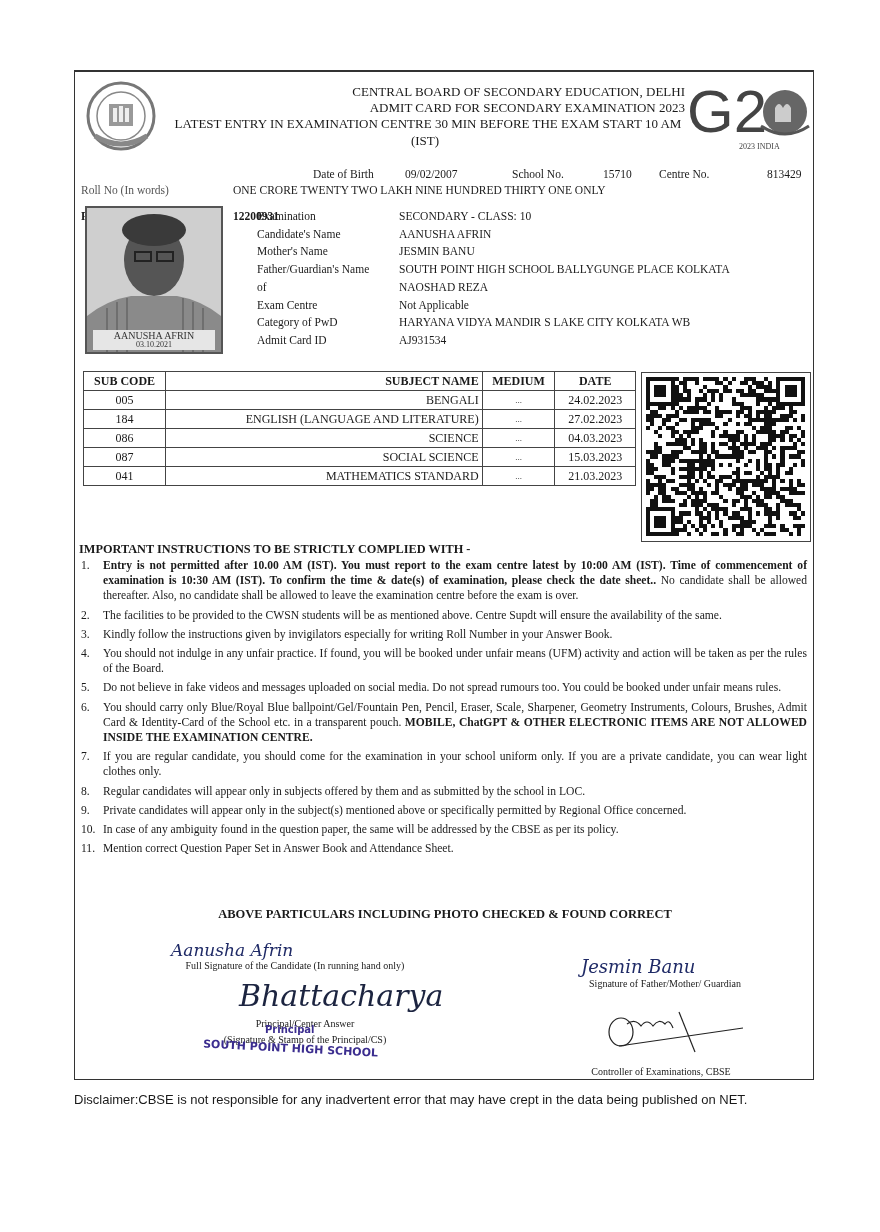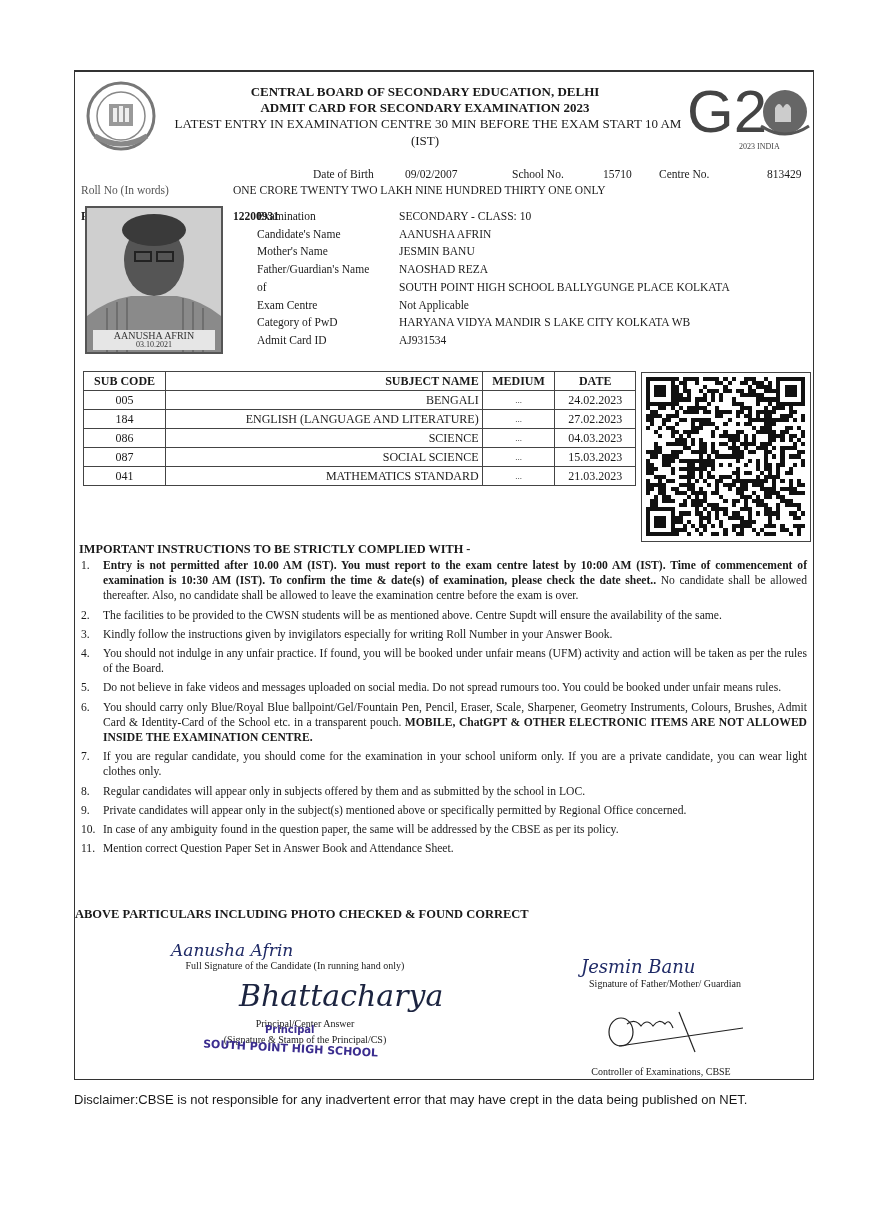--- a/index.html
+++ b/index.html
@@ -4,21 +4,21 @@
   <style>
     html, body { margin: 0; padding: 0; background: #ffffff; }
     body { width: 880px; height: 1232px; position: relative; overflow: hidden;
       font-family: "Liberation Serif", "DejaVu Serif", serif; color: #1a1a1a; }
     .card { position: absolute; left: 74px; top: 70px; width: 740px; height: 1010px;
       border: 1.5px solid #333; border-top-width: 2px; box-sizing: border-box; }
     .abs { position: absolute; }
     .logo-cbse { left: 8px; top: 6px; width: 76px; height: 76px; }
     .logo-g20 { left: 612px; top: 6px; width: 125px; height: 80px; }
     .hdr { left: 90px; width: 520px; text-align: center; font-size: 13px; line-height: 16px; }
-    .hdr.b { font-weight: bold; }
+    .hdr.b { font-weight: normal; text-align: right; }
     .row-lbl { font-size: 11.5px; }
     .val { font-size: 11.5px; }
     .photo { left: 10px; top: 134px; width: 138px; height: 148px; border: 2px solid #555;
       background: #c9c9c9; overflow: hidden; box-sizing: border-box; }
     .photo-caption { position: absolute; left: 6px; right: 6px; bottom: 2px; background: #e6e6e6;
       text-align: center; font-size: 10px; line-height: 9px; color: #333; padding: 1px 0; }
     .photo-caption .date { font-size: 8px; }
     .det-lbl { left: 182px; font-size: 11.5px; line-height: 17.7px; }
     .det-val { left: 324px; font-size: 11.5px; line-height: 17.7px; }
     table.subj { position: absolute; left: 8px; top: 299px; border-collapse: collapse;
@@ -29,21 +29,21 @@
     .c-name { width: 314px; text-align: right; }
     .c-med { width: 66px; text-align: center; font-size: 9px; }
     .c-date { width: 74px; text-align: center; }
     .qr { left: 566px; top: 300px; width: 170px; height: 170px; border: 1.5px solid #444; box-sizing: border-box; }
     .instr-title { left: 4px; top: 470px; font-size: 12.3px; font-weight: bold; }
     ol.instr { position: absolute; left: 4px; top: 486px; width: 728px; margin: 0; padding: 0;
       list-style: none; font-size: 11.6px; line-height: 15.2px; }
     ol.instr li { position: relative; padding-left: 24px; margin-bottom: 4px; text-align: justify; }
     ol.instr li .num { position: absolute; left: 2px; top: 0; }
     .bold { font-weight: bold; margin-top: 42px; }
-    .checked { left: 0; width: 740px; top: 835px; font-size: 12.5px; font-weight: bold; }
+    .checked { left: 0; width: 740px; top: 835px; text-align: center; font-size: 12.5px; font-weight: bold; }
     .sig-text { font-size: 10px; text-align: center; }
     .hand { font-family: "DejaVu Serif", serif; font-style: italic; color: #1f2a66; }
     .stamp { color: #3b2d8f; font-family: "DejaVu Sans", sans-serif; font-weight: bold; }
     .disclaimer { position: absolute; left: 74px; top: 1092px; font-family: "Liberation Sans", "DejaVu Sans", sans-serif;
       font-size: 13px; color: #1a1a1a; }
   </style>
 </head>
 <body>
 
 <div class="card">
@@ -117,22 +117,22 @@
     <div>Father/Guardian's Name</div>
     <div>of</div>
     <div>Exam Centre</div>
     <div>Category of PwD</div>
     <div>Admit Card ID</div>
   </div>
   <div class="abs det-val" style="top:136px;">
     <div>SECONDARY - CLASS: 10</div>
     <div>AANUSHA AFRIN</div>
     <div>JESMIN BANU</div>
+    <div>SOUTH POINT HIGH SCHOOL BALLYGUNGE PLACE KOLKATA</div>
     <div>NAOSHAD REZA</div>
-    <div>SOUTH POINT HIGH SCHOOL BALLYGUNGE PLACE KOLKATA</div>
     <div>Not Applicable</div>
     <div>HARYANA VIDYA MANDIR S LAKE CITY KOLKATA WB</div>
     <div>AJ931534</div>
   </div>
 
   <table class="subj">
     <tbody>
         <tr>
       <th class="c-code">SUB CODE</th>
       <th class="c-name">SUBJECT NAME</th>

